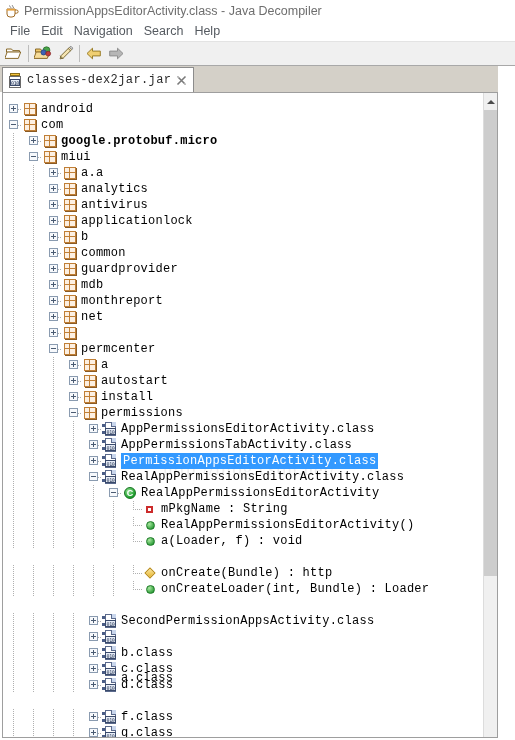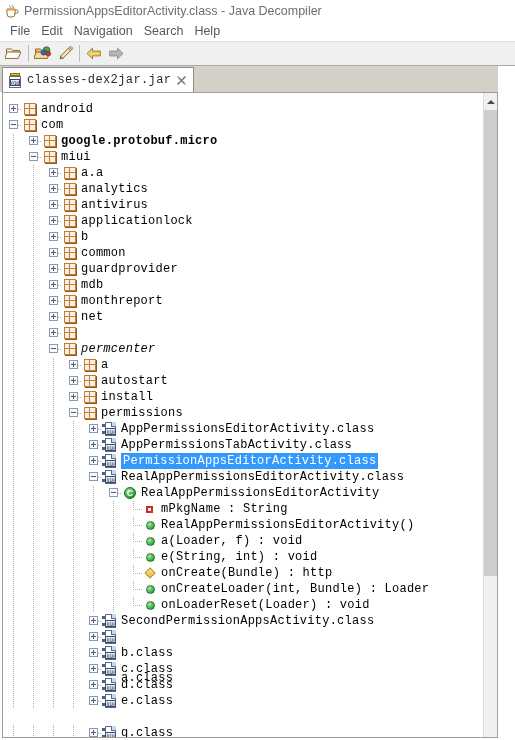--- a/index.html
+++ b/index.html
@@ -483,21 +483,21 @@
           <span class="vline" style="left:30px;top:0;height:16px;"></span>
           <span class="twisty minus" style="left:46px;top:3px;"></span>
           <span class="dots" style="left:55px;top:8px;width:4px;"></span>
           <span class="ico ico-pkg" style="left:59px;top:0;">
             <span class="sh"></span>
             <span class="sh2"></span>
             <span class="g"></span>
             <span class="hb"></span>
             <span class="vb"></span>
           </span>
-          <span class="lbl" style="left:78px;font-style:italic;">permcenter</span>
+          <span class="lbl" style="left:78px;">permcenter</span>
         </div>
         <div class="row" style="top: 264px;">
           <span class="vline" style="left:10px;top:0;height:16px;"></span>
           <span class="vline" style="left:30px;top:0;height:16px;"></span>
           <span class="vline" style="left:50px;top:0;height:16px;"></span>
           <span class="twisty plus" style="left:66px;top:3px;"></span>
           <span class="dots" style="left:75px;top:8px;width:4px;"></span>
           <span class="ico ico-pkg" style="left:79px;top:0;">
             <span class="sh"></span>
             <span class="sh2"></span>
@@ -664,76 +664,48 @@
           <span class="vline" style="left:70px;top:0;height:16px;"></span>
           <span class="vline" style="left:90px;top:0;height:16px;"></span>
           <span class="vline" style="left:110px;top:0;height:16px;"></span>
           <span class="vline" style="left:130px;top:0;height:8px;"></span>
           <span class="dots" style="left:130px;top:8px;width:9px;"></span>
           <span class="ico ico-m" style="left:139px;top:0;">
             <span class="ball"></span>
           </span>
           <span class="lbl" style="left:158px;">a(Loader, f) : void</span>
         </div>
-        <div class="row" style="top: 456px;">
+        <div class="row" style="top: 472px;">
+          <span class="vline" style="left:10px;top:0;height:16px;"></span>
+          <span class="vline" style="left:30px;top:0;height:16px;"></span>
+          <span class="vline" style="left:50px;top:0;height:16px;"></span>
+          <span class="vline" style="left:70px;top:0;height:16px;"></span>
+          <span class="vline" style="left:90px;top:0;height:16px;"></span>
+          <span class="vline" style="left:110px;top:0;height:16px;"></span>
+          <span class="vline" style="left:130px;top:0;height:8px;"></span>
+          <span class="dots" style="left:130px;top:8px;width:9px;"></span>
+          <span class="ico ico-d" style="left:139px;top:0;">
+            <span class="dia"></span>
+          </span>
+          <span class="lbl" style="left:158px;">onCreate(Bundle) : http</span>
+        </div>
+        <div class="row" style="top: 488px;">
           <span class="vline" style="left:10px;top:0;height:16px;"></span>
           <span class="vline" style="left:30px;top:0;height:16px;"></span>
           <span class="vline" style="left:50px;top:0;height:16px;"></span>
           <span class="vline" style="left:70px;top:0;height:16px;"></span>
           <span class="vline" style="left:90px;top:0;height:16px;"></span>
           <span class="vline" style="left:110px;top:0;height:16px;"></span>
           <span class="vline" style="left:130px;top:0;height:8px;"></span>
           <span class="dots" style="left:130px;top:8px;width:9px;"></span>
           <span class="ico ico-m" style="left:139px;top:0;">
             <span class="ball"></span>
           </span>
-          <span class="lbl" style="left:158px;">e(String, int) : void</span>
-        </div>
-        <div class="row" style="top: 472px;">
-          <span class="vline" style="left:10px;top:0;height:16px;"></span>
-          <span class="vline" style="left:30px;top:0;height:16px;"></span>
-          <span class="vline" style="left:50px;top:0;height:16px;"></span>
-          <span class="vline" style="left:70px;top:0;height:16px;"></span>
-          <span class="vline" style="left:90px;top:0;height:16px;"></span>
-          <span class="vline" style="left:110px;top:0;height:16px;"></span>
-          <span class="vline" style="left:130px;top:0;height:8px;"></span>
-          <span class="dots" style="left:130px;top:8px;width:9px;"></span>
-          <span class="ico ico-d" style="left:139px;top:0;">
-            <span class="dia"></span>
-          </span>
-          <span class="lbl" style="left:158px;">onCreate(Bundle) : http</span>
-        </div>
-        <div class="row" style="top: 488px;">
-          <span class="vline" style="left:10px;top:0;height:16px;"></span>
-          <span class="vline" style="left:30px;top:0;height:16px;"></span>
-          <span class="vline" style="left:50px;top:0;height:16px;"></span>
-          <span class="vline" style="left:70px;top:0;height:16px;"></span>
-          <span class="vline" style="left:90px;top:0;height:16px;"></span>
-          <span class="vline" style="left:110px;top:0;height:16px;"></span>
-          <span class="vline" style="left:130px;top:0;height:8px;"></span>
-          <span class="dots" style="left:130px;top:8px;width:9px;"></span>
-          <span class="ico ico-m" style="left:139px;top:0;">
-            <span class="ball"></span>
-          </span>
           <span class="lbl" style="left:158px;">onCreateLoader(int, Bundle) : Loader</span>
         </div>
-        <div class="row" style="top: 504px;">
-          <span class="vline" style="left:10px;top:0;height:16px;"></span>
-          <span class="vline" style="left:30px;top:0;height:16px;"></span>
-          <span class="vline" style="left:50px;top:0;height:16px;"></span>
-          <span class="vline" style="left:70px;top:0;height:16px;"></span>
-          <span class="vline" style="left:90px;top:0;height:16px;"></span>
-          <span class="vline" style="left:110px;top:0;height:16px;"></span>
-          <span class="vline" style="left:130px;top:0;height:8px;"></span>
-          <span class="dots" style="left:130px;top:8px;width:9px;"></span>
-          <span class="ico ico-m" style="left:139px;top:0;">
-            <span class="ball"></span>
-          </span>
-          <span class="lbl" style="left:158px;">onLoaderReset(Loader) : void</span>
-        </div>
         <div class="row" style="top: 520px;">
           <span class="vline" style="left:10px;top:0;height:16px;"></span>
           <span class="vline" style="left:30px;top:0;height:16px;"></span>
           <span class="vline" style="left:50px;top:0;height:16px;"></span>
           <span class="vline" style="left:70px;top:0;height:16px;"></span>
           <span class="twisty plus" style="left:86px;top:3px;"></span>
           <span class="dots" style="left:95px;top:8px;width:4px;"></span>
           <span class="ico ico-cls" style="left:99px;top:0;">
             <span class="bar"></span>
             <span class="bar2"></span>
@@ -800,35 +772,35 @@
           <span class="dots" style="left:95px;top:8px;width:4px;"></span>
           <span class="ico ico-cls" style="left:99px;top:0;">
             <span class="bar"></span>
             <span class="bar2"></span>
             <span class="pg"></span>
             <span class="fold"></span>
             <span class="num">010</span>
           </span>
           <span class="lbl" style="left:118px;">d.class</span>
         </div>
-        <div class="row" style="top: 600px;">
-          <span class="vline" style="left:10px;top:0;height:16px;"></span>
-          <span class="vline" style="left:30px;top:0;height:16px;"></span>
-          <span class="vline" style="left:50px;top:0;height:16px;"></span>
-          <span class="vline" style="left:70px;top:0;height:16px;"></span>
-          <span class="twisty plus" style="left:86px;top:3px;"></span>
-          <span class="dots" style="left:95px;top:8px;width:4px;"></span>
-          <span class="ico ico-cls" style="left:99px;top:0;">
-            <span class="bar"></span>
-            <span class="bar2"></span>
-            <span class="pg"></span>
-            <span class="fold"></span>
-            <span class="num">010</span>
-          </span>
-          <span class="lbl" style="left:118px;">e.class</span>
+        <div class="row" style="top: 616px;">
+          <span class="vline" style="left:10px;top:0;height:16px;"></span>
+          <span class="vline" style="left:30px;top:0;height:16px;"></span>
+          <span class="vline" style="left:50px;top:0;height:16px;"></span>
+          <span class="vline" style="left:70px;top:0;height:16px;"></span>
+          <span class="twisty plus" style="left:86px;top:3px;"></span>
+          <span class="dots" style="left:95px;top:8px;width:4px;"></span>
+          <span class="ico ico-cls" style="left:99px;top:0;">
+            <span class="bar"></span>
+            <span class="bar2"></span>
+            <span class="pg"></span>
+            <span class="fold"></span>
+            <span class="num">010</span>
+          </span>
+          <span class="lbl" style="left:118px;">f.class</span>
         </div>
         <div class="row" style="top: 632px;">
           <span class="vline" style="left:10px;top:0;height:16px;"></span>
           <span class="vline" style="left:30px;top:0;height:16px;"></span>
           <span class="vline" style="left:50px;top:0;height:16px;"></span>
           <span class="vline" style="left:70px;top:0;height:16px;"></span>
           <span class="twisty plus" style="left:86px;top:3px;"></span>
           <span class="dots" style="left:95px;top:8px;width:4px;"></span>
           <span class="ico ico-cls" style="left:99px;top:0;">
             <span class="bar"></span>

